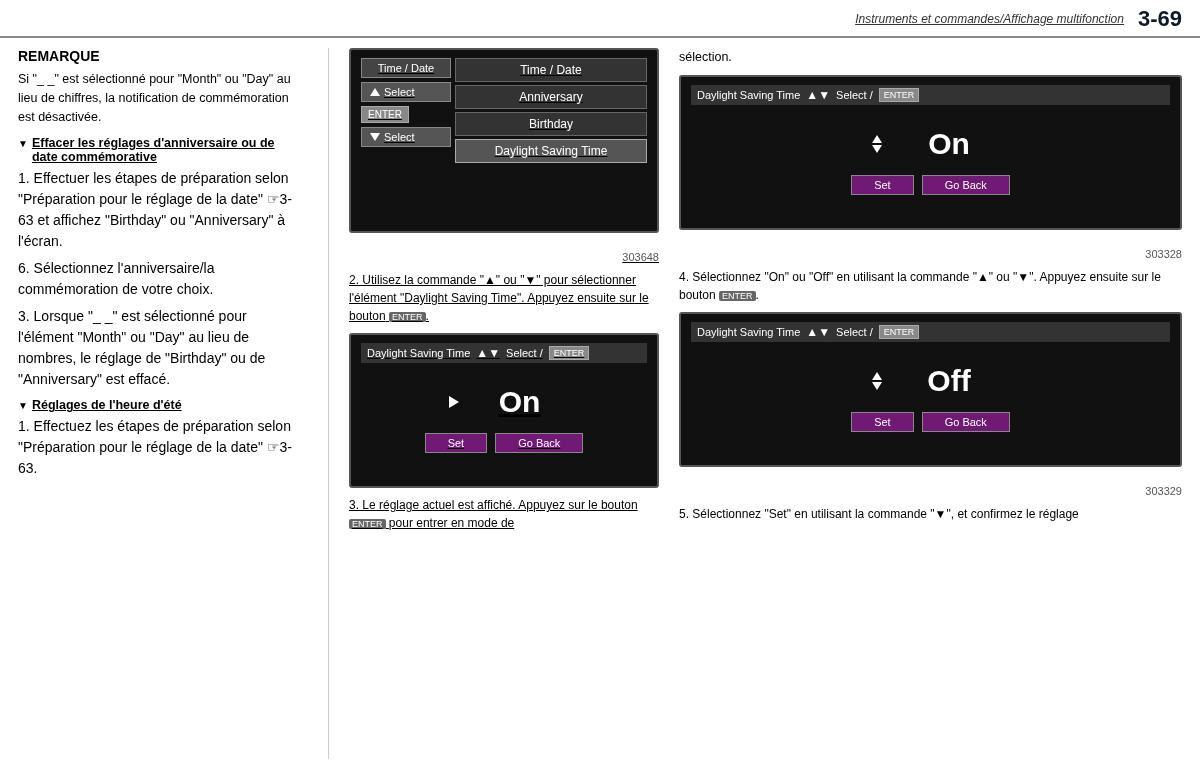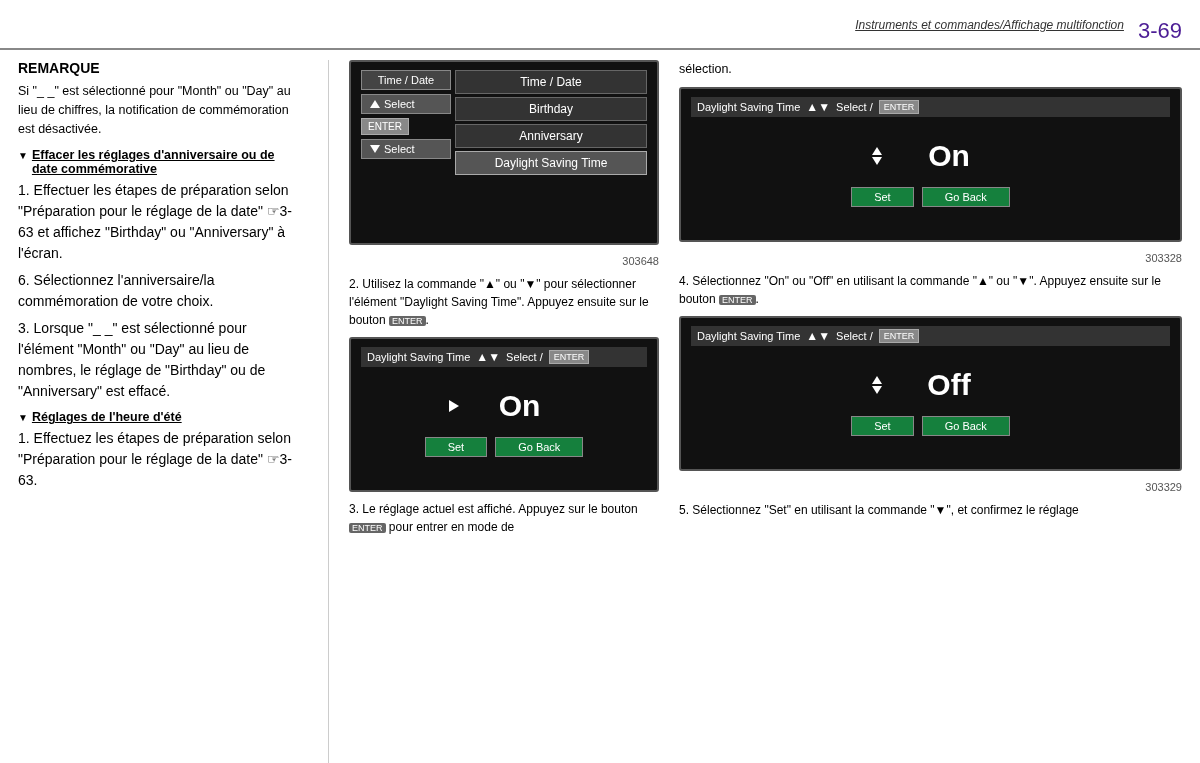--- a/index.html
+++ b/index.html
@@ -21,25 +21,24 @@
       padding: 6px 18px 4px 18px;
       border-bottom: 2px solid #888;
     }
     .page-header-title {
       font-style: italic;
       font-size: 12px;
       color: #333;
       text-decoration: underline;
     }
     .page-header-num {
-      font-weight: normal;
+      font-weight: bold;
       font-size: 22px;
-      color: #4c1d95;
+      color: #0f172a;
       margin-left: 14px;
-      margin-top: 12px;
     }
 
     
     .main-content {
       display: flex;
       padding: 10px 18px 0 18px;
       height: calc(763px - 42px);
     }
 
     
@@ -81,20 +80,21 @@
       font-size: 14px;
       line-height: 1.5;
       margin-bottom: 6px;
     }
 
     
     .mid-col {
       width: 330px;
       min-width: 330px;
       padding: 0 10px;
+      text-decoration: underline;
     }
 
     
     .right-col {
       flex: 1;
       padding-left: 10px;
     }
 
     
     .screen-wrap {
@@ -112,21 +112,21 @@
 
     .screen-caption {
       font-size: 12px;
       line-height: 1.5;
       margin-bottom: 8px;
     }
     .screen-num {
       text-align: right;
       font-size: 11px;
       color: #555;
-      margin-top: 10px;
+      margin-top: 18px;
       margin-bottom: 2px;
     }
 
     
     .screen1 {
       min-height: 185px;
     }
     .screen1-inner {
       display: flex;
       gap: 4px;
@@ -226,21 +226,21 @@
       min-width: 80px;
       text-align: center;
     }
     .dls-buttons {
       display: flex;
       gap: 8px;
       justify-content: center;
       margin-top: 4px;
     }
     .dls-btn {
-      background: #15803d;
+      background: #701a75;
       color: #fff;
       font-size: 11px;
       padding: 3px 22px;
       border: 1px solid #888;
       text-align: center;
     }
 
     
     .inline-enter {
       font-size: 9px;
@@ -350,22 +350,22 @@
               <span>Select</span>
             </div>
             <div class="btn-enter">ENTER</div>
             <div class="btn-select">
               <span class="down-triangle"></span>
               <span>Select</span>
             </div>
           </div>
           <div class="screen1-right">
             <div class="menu-item">Time / Date</div>
+            <div class="menu-item">Anniversary</div>
             <div class="menu-item">Birthday</div>
-            <div class="menu-item">Anniversary</div>
             <div class="menu-item highlighted">Daylight Saving Time</div>
           </div>
         </div>
       </div>
       <div class="screen-num">303648</div>
     </div>
 
     <div class="screen-caption">
       <span>2. Utilisez la commande "▲" ou "▼" pour sélectionner l'élément "Daylight Saving Time". Appuyez ensuite sur le bouton</span>
       <span class="inline-enter">ENTER</span>.

